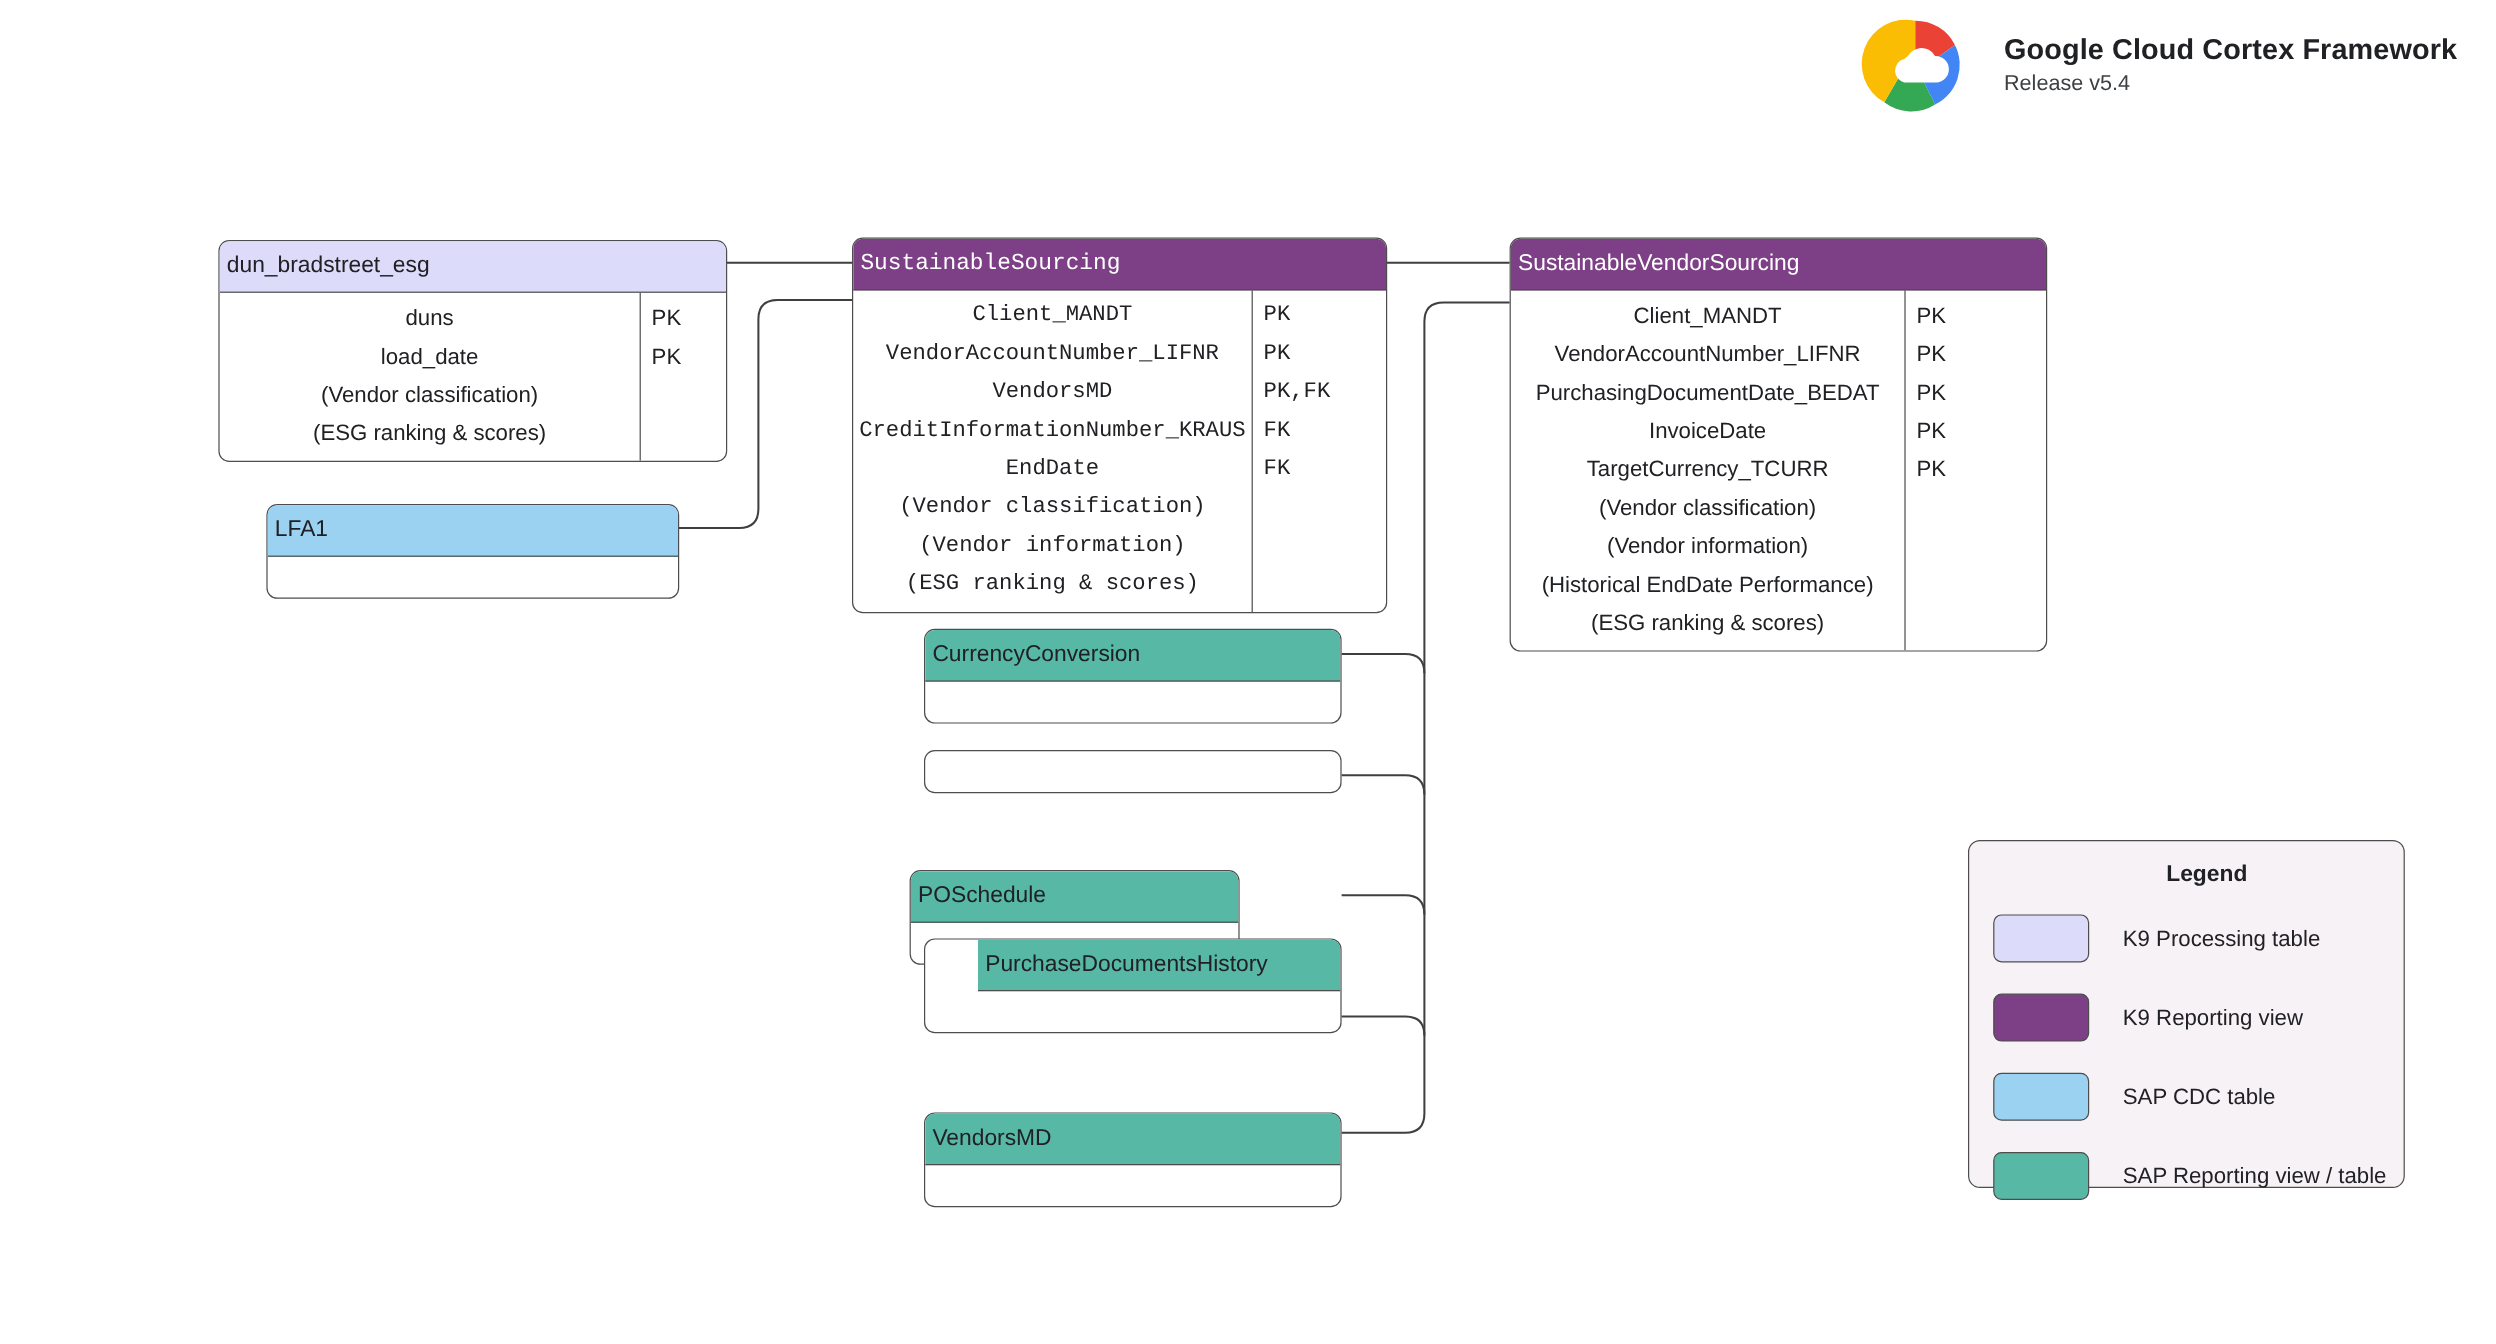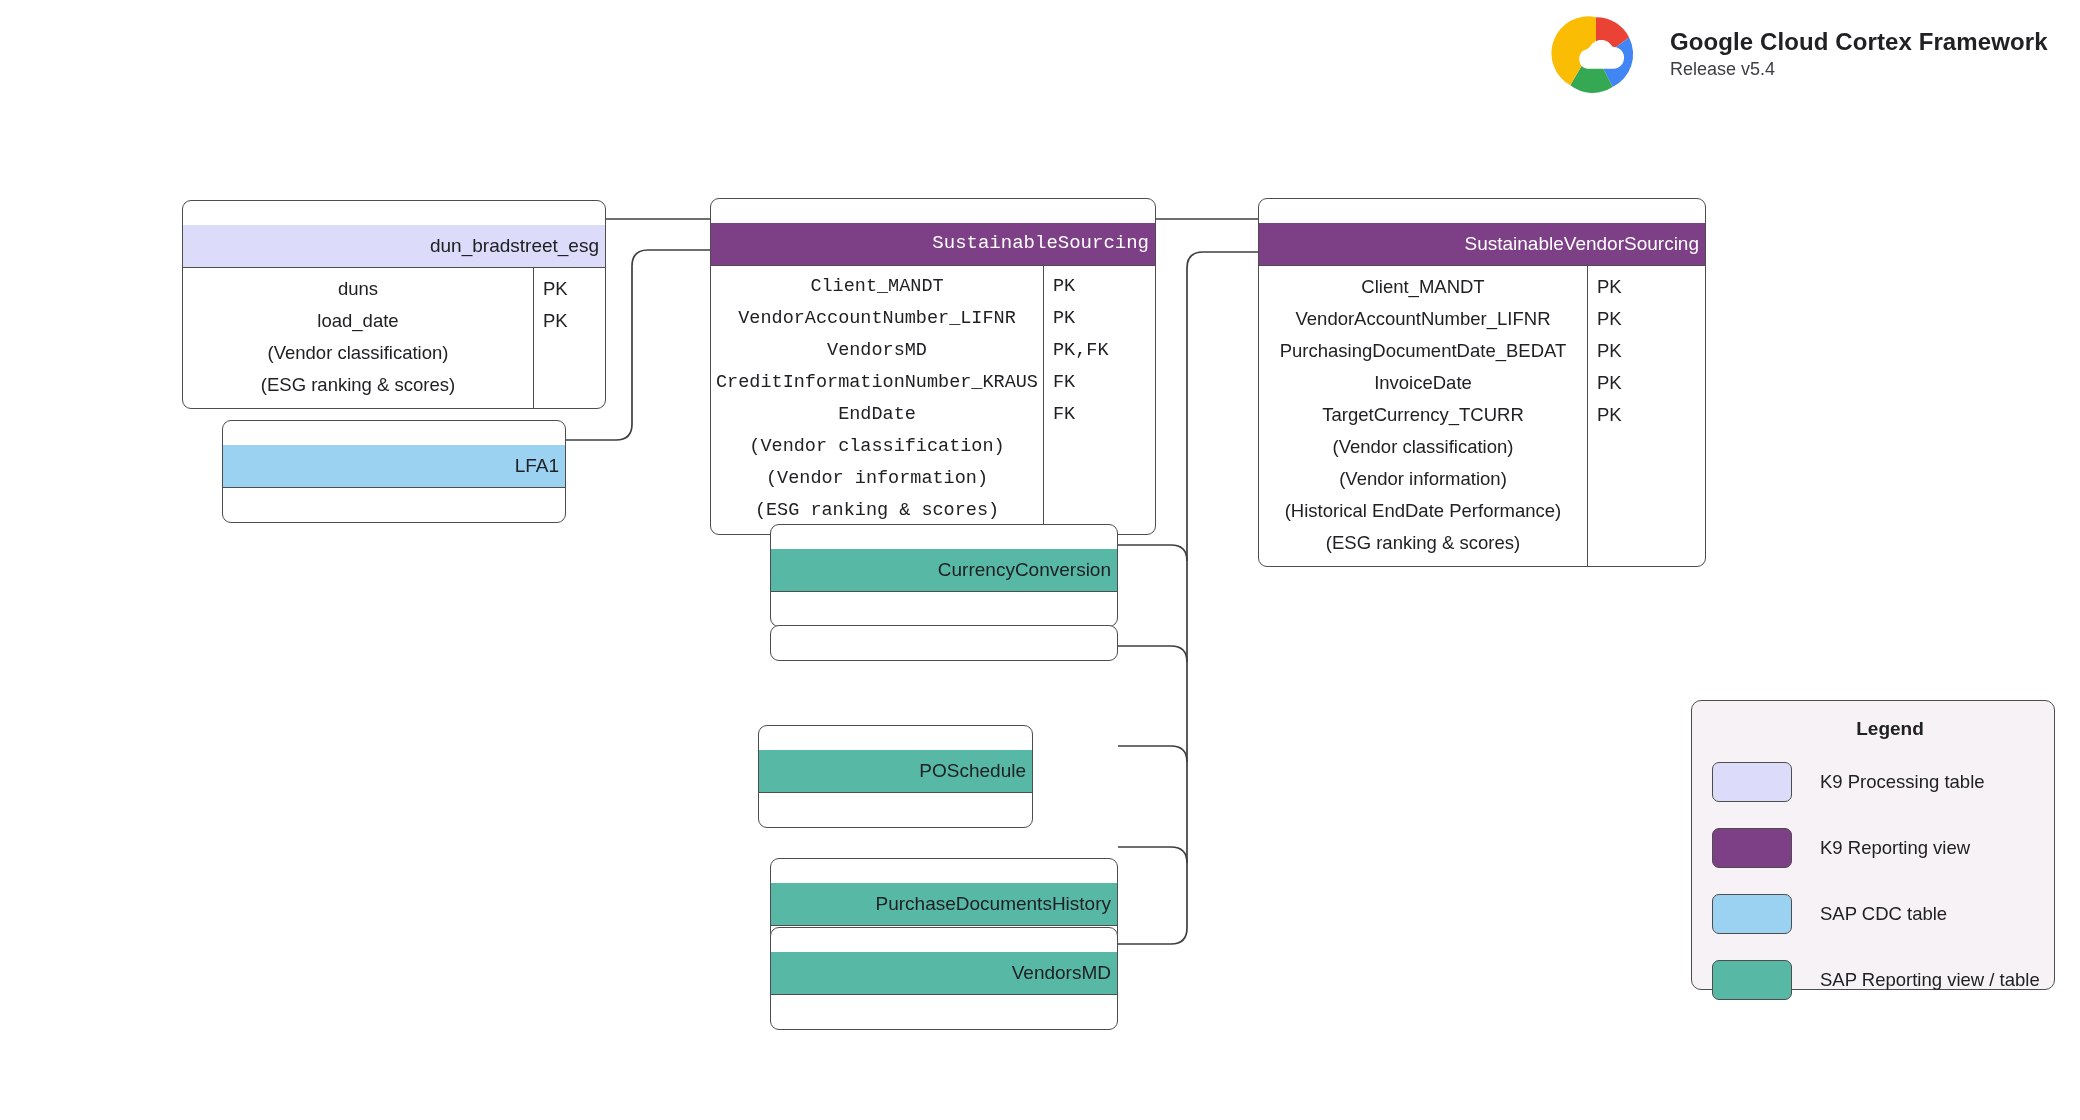--- a/index.html
+++ b/index.html
@@ -53,27 +53,26 @@
     position: absolute;
     box-sizing: border-box;
     border: 1.6px solid #4d4d4d;
     border-radius: 9px;
     background: #ffffff;
     overflow: hidden;
   }
   .entity-title {
     box-sizing: border-box;
     width: 100%;
-    text-align: right;
+    text-align: left;
     font-size: 19px;
     line-height: 1.0;
     padding: 11px 6px 12px;
     border-bottom: 1.6px solid #4d4d4d;
     white-space: nowrap;
-    margin-top: 24px;
   }
   .entity-body {
     display: flex;
     align-items: stretch;
   }
   .col-fields {
     flex: 1 1 auto;
     min-width: 0;
   }
   .col-keys {
@@ -97,21 +96,21 @@
   .hdr-purple   { background: #7d3f85; color: #ffffff; }
   .hdr-blue     { background: #9bd2f2; color: #202124; }
   .hdr-green    { background: #57b8a6; color: #202124; }
 
   
   .stub-body { height: 34px; }
 
   
   #legend {
     position: absolute;
-    left: 1691px;
+    left: 1640px;
     top: 700px;
     width: 364px;
     height: 290px;
     box-sizing: border-box;
     background: #f7f2f5;
     border: 1.6px solid #4d4d4d;
     border-radius: 10px;
   }
   #legend-title {
     text-align: center;
@@ -292,21 +291,21 @@
     </div>
 </div>
 
 <div class="entity" id="e-pos" style="left:758px; top:725px; width:275px;">
   <div class="entity-title hdr-green">POSchedule</div>
   <div class="entity-body">
       <div class="col-fields stub-body"></div>
     </div>
 </div>
 
-<div class="entity" id="e-pdh" style="left:770px; top:858px; width:348px;">
+<div class="entity" id="e-pdh" style="left:770px; top:782px; width:348px;padding-left:44px;">
   <div class="entity-title hdr-green">PurchaseDocumentsHistory</div>
   <div class="entity-body">
       <div class="col-fields stub-body"></div>
     </div>
 </div>
 
 <div class="entity" id="e-vmd" style="left:770px; top:927px; width:348px;">
   <div class="entity-title hdr-green">VendorsMD</div>
   <div class="entity-body">
       <div class="col-fields stub-body"></div>

